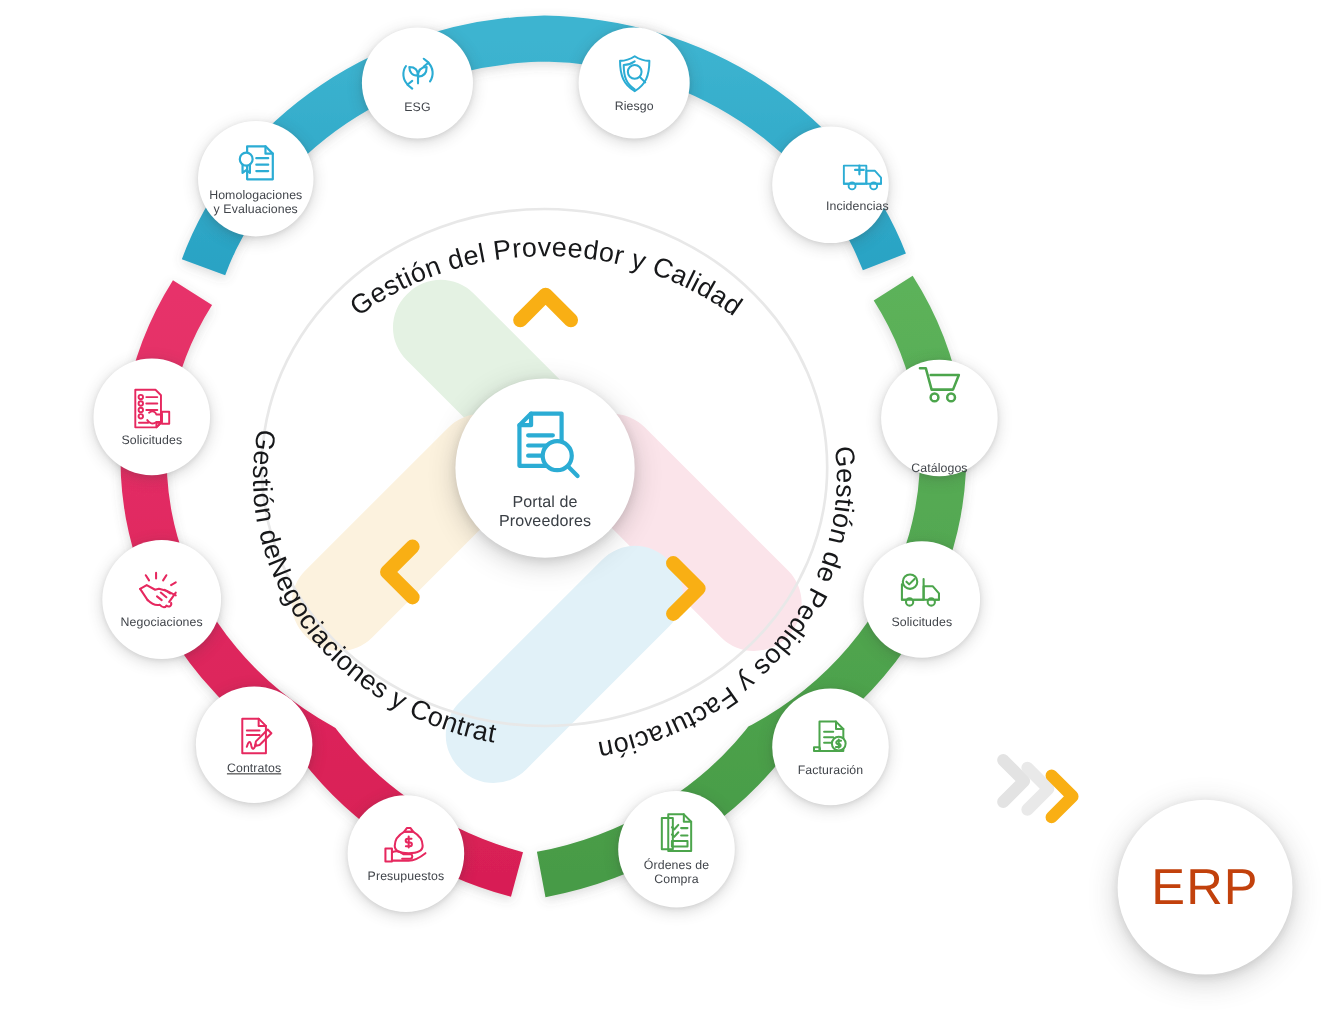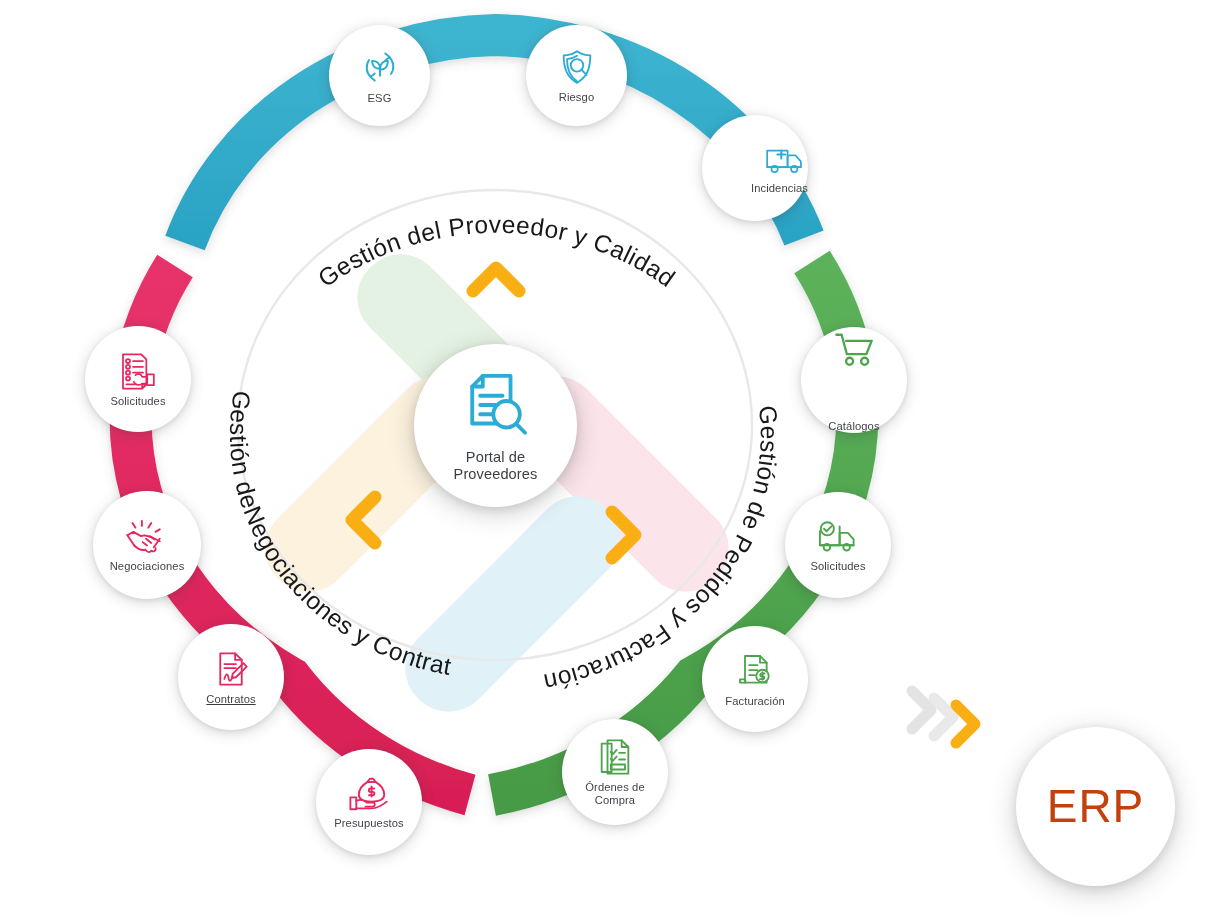--- a/index.html
+++ b/index.html
@@ -144,20 +144,33 @@
     <svg width="40" height="52" viewBox="0 0 40 52">
       <path d="M9 7 L28 26 L9 45" fill="none" stroke="#E9E9E9" stroke-width="11" stroke-linecap="round" stroke-linejoin="round"></path>
     </svg>
   </div>
   <div class="chev" style="left:947px;top:698px;">
     <svg width="40" height="52" viewBox="0 0 40 52">
       <path d="M9 7 L28 26 L9 45" fill="none" stroke="#F9AF14" stroke-width="11" stroke-linecap="round" stroke-linejoin="round"></path>
     </svg>
   </div>
 
+  <div class="node small" style="left:180px;top:110px;width:105px;height:105px;">
+    <span class="ico">
+      <svg width="40" height="40" viewBox="0 0 48 48" fill="none" stroke="#2BACD4" stroke-width="2.4" stroke-linecap="round" stroke-linejoin="round">
+        <path d="M14 6 h20 l8 8 v28 H14 Z"></path>
+        <path d="M34 6 v8 h8"></path>
+        <path d="M24 19 h13 M24 26 h13 M24 33 h13"></path>
+        <circle cx="13" cy="20" r="7" fill="#fff"></circle>
+        <path d="M9 26 l0 9 4-3 4 3 0-9"></path>
+      </svg>
+    </span>
+    <span class="lbl">Homologaciones
+y Evaluaciones</span>
+  </div>
 
   <div class="node small" style="left:329px;top:25px;width:101px;height:101px;">
     <span class="ico">
       <svg width="42" height="42" viewBox="0 0 48 48" fill="none" stroke="#2BACD4" stroke-width="2.2" stroke-linecap="round" stroke-linejoin="round">
         <path d="M34.5 12.5 A15 15 0 0 1 36.5 32"></path>
         <path d="M13.5 35.5 A15 15 0 0 1 11.5 16"></path>
         <path d="M30 8.5 l5 4 -5 4"></path>
         <path d="M18 39.5 l-5 -4 5 -4"></path>
         <path d="M24 34 v-8"></path>
         <path d="M24 26 c-7 0-9-5-9-9 7 0 9 4 9 9z"></path>
@@ -242,21 +255,21 @@
         <path d="M17 18 l2.5 2.5 4.5 -5"></path>
         <path d="M17 26 l2.5 2.5 4.5 -5"></path>
         <path d="M27 19 h7 M27 27 h7"></path>
         <rect x="17" y="33" width="17" height="6"></rect>
       </svg>
     </span>
     <span class="lbl">Órdenes de
 Compra</span>
   </div>
 
-  <div class="node small" style="left:316px;top:749px;width:106px;height:106px;align-items:center;">
+  <div class="node small" style="left:316px;top:723px;width:106px;height:106px;align-items:center;">
     <span class="ico">
       <svg width="44" height="38" viewBox="0 0 52 44" fill="none" stroke="#E6285F" stroke-width="2.2" stroke-linecap="round" stroke-linejoin="round">
         <path d="M27 4 l-3 4 h10 l-3 -4z"></path>
         <path d="M24 8 c-7 4-10 10-10 15 0 5 5 8 15 8s15-3 15-8c0-5-3-11-10-15z"></path>
         <path d="M29 13 v12 M32 15.5 h-4.2 a2 2 0 0 0 0 4 h2.6 a2 2 0 0 1 0 4 H26"></path>
         <path d="M4 26 h7 v14 H4 Z"></path>
         <path d="M11 30 c5 -2 9 -1 12 2 h8 a2.6 2.6 0 0 1 0 5 h-9"></path>
         <path d="M11 39 h18 c6 0 13 -4 18 -8"></path>
       </svg>
     </span>

